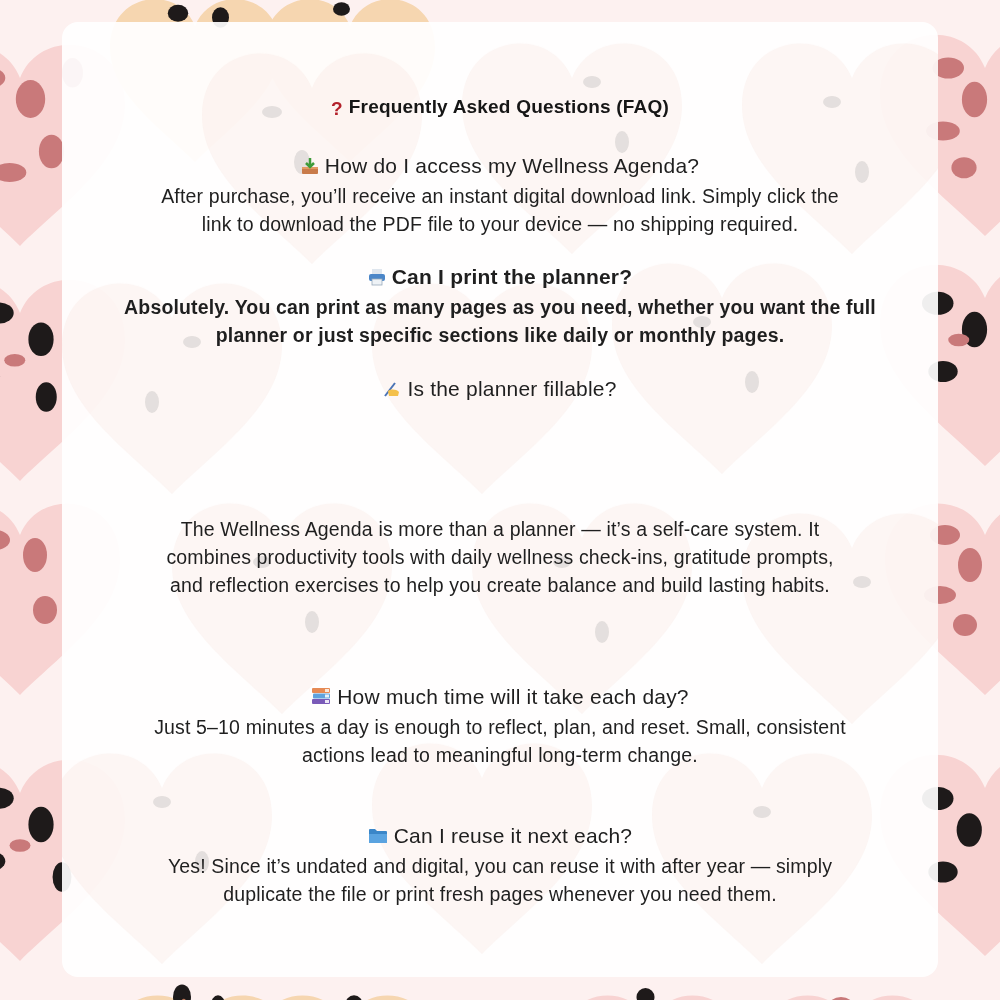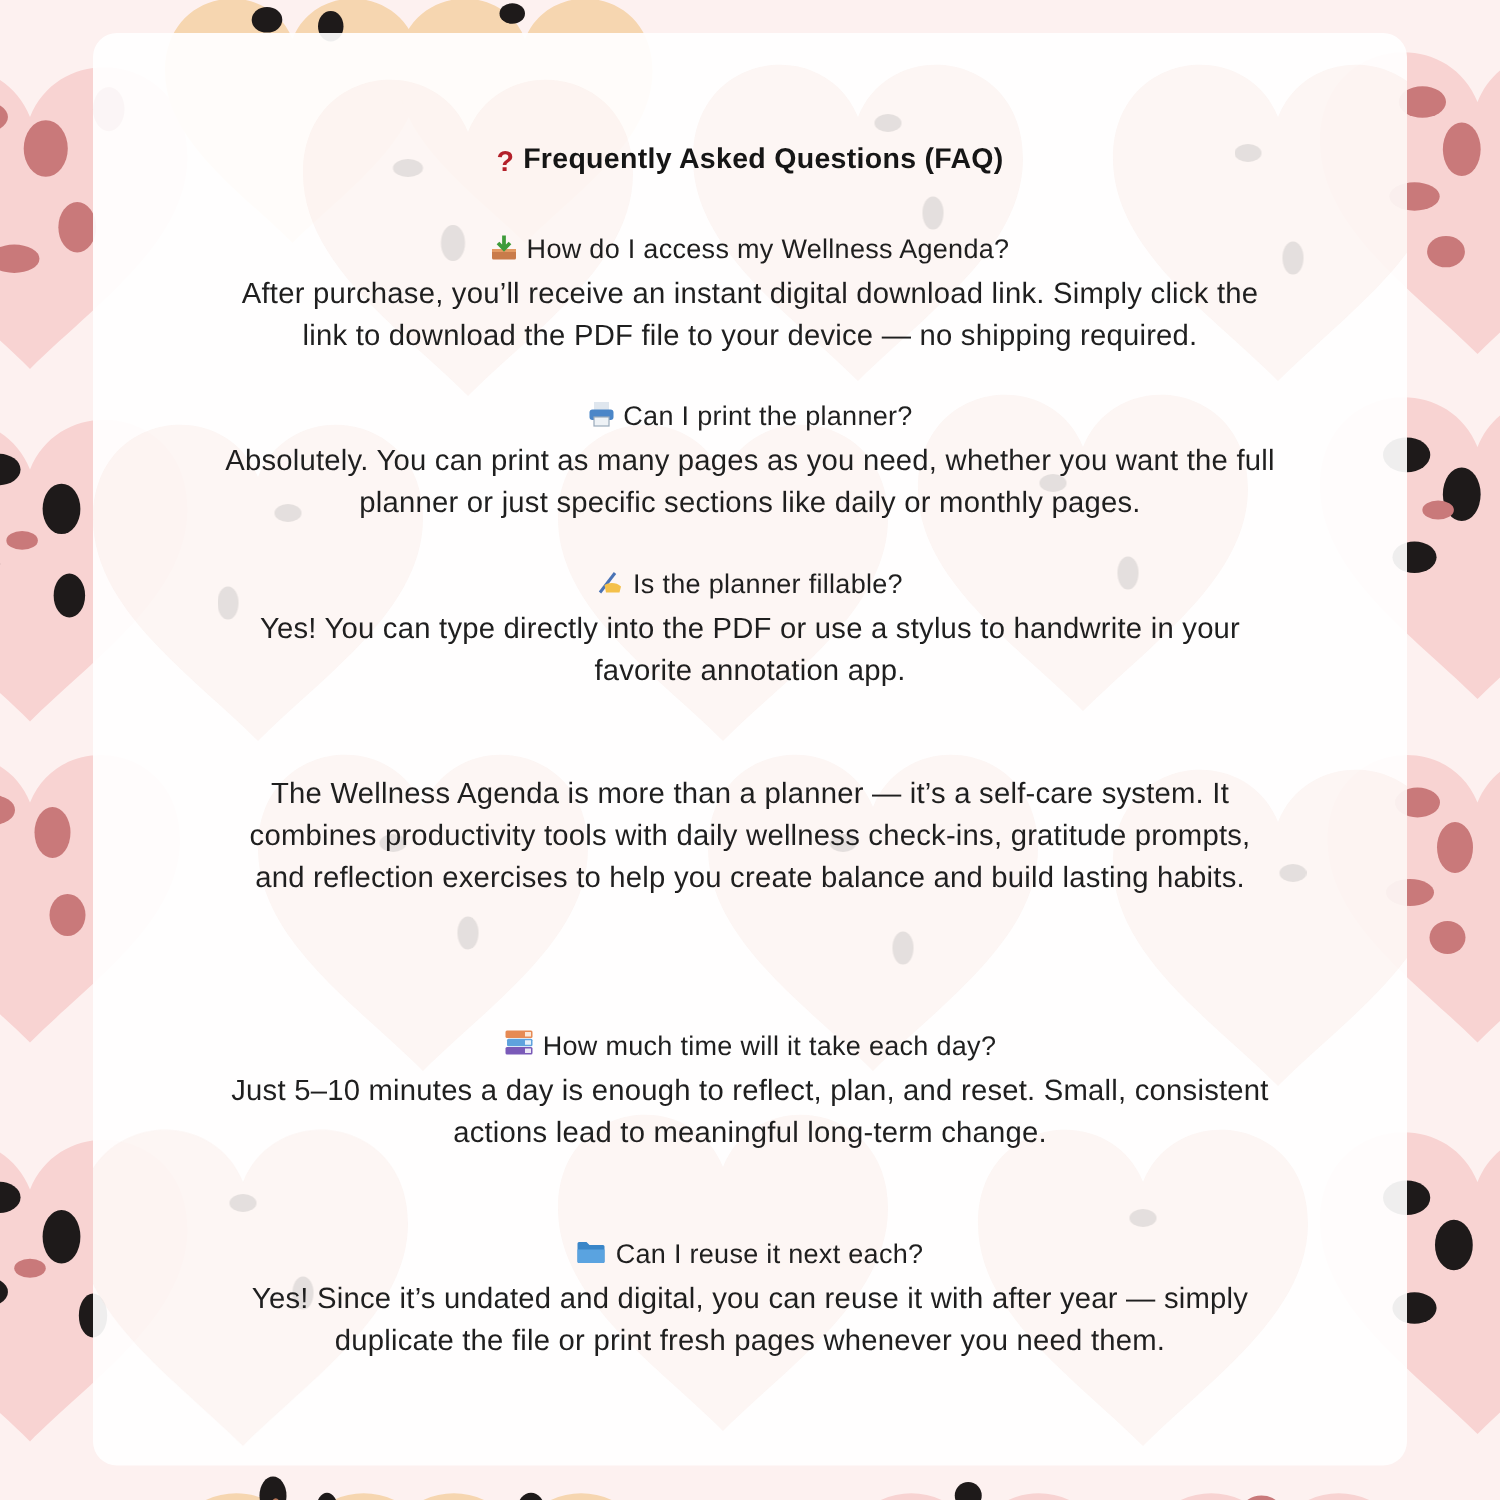--- a/index.html
+++ b/index.html
@@ -15,21 +15,21 @@
   }
   .card-bg { position:absolute; inset:0; pointer-events:none; }
   .content {
     position:relative; z-index:2; text-align:center; color:#1f1f1f;
   }
   .title {
     position:absolute; left:0; right:0; top:74px;
     font-size:19px; font-weight:bold; letter-spacing:0.2px; color:#161616;
   }
   .faq { position:absolute; left:0; right:0; }
-  .q { font-size:18px; line-height:28px; letter-spacing:0.2px; }
+  .q { font-size:21px; line-height:28px; letter-spacing:0.2px; }
   .a { font-size:19.5px; line-height:28px; letter-spacing:0.15px; margin:0 auto; }
   .ico { display:inline-block; vertical-align:-2px; margin-right:6px; }
 </style>
 </head>
 <body>
 
 <div class="bg">
   <svg width="1000" height="1000" viewBox="0 0 1000 1000">
     <defs>
       <path id="hrt" d="M0,-40 C-20,-90 -100,-80 -100,-15 C-100,40 -40,80 0,120 C40,80 100,40 100,-15 C100,-80 20,-90 0,-40 Z"></path>
@@ -247,21 +247,21 @@
               <path d="M9 1 V9 M5 6 L9 10 L13 6" stroke="#3e9b3a" stroke-width="2.5" fill="none"></path>
             </svg>
         </span><span>How do I access my Wellness Agenda?</span>
       </div>
       <div class="a">
         <div>After purchase, you’ll receive an instant digital download link. Simply click the</div>
         <div>link to download the PDF file to your device — no shipping required.</div>
       </div>
     </div>
 
-    <div class="faq" style="top:241px;">
+    <div class="faq" style="top:241px;font-weight:bold;">
       <div class="q">
         <span class="ico">
           <svg width="18" height="18" viewBox="0 0 18 18">
               <rect x="4" y="1" width="10" height="6" fill="#dfe6ee"></rect>
               <rect x="1" y="6" width="16" height="7" rx="2" fill="#4b86c8"></rect>
               <rect x="4" y="11" width="10" height="6" fill="#eef2f6" stroke="#9aaabb" stroke-width="0.8"></rect>
             </svg>
         </span><span>Can I print the planner?</span>
       </div>
       <div class="a">
@@ -271,24 +271,20 @@
     </div>
 
     <div class="faq" style="top:353px;text-align:center;">
       <div class="q">
         <span class="ico">
           <svg width="18" height="18" viewBox="0 0 18 18">
               <path d="M2 16 L12 3" stroke="#4a73b5" stroke-width="2"></path>
               <path d="M5 11 C8 9 13 9 16 12 L15 16 L6 16 Z" fill="#f4c04a"></path>
             </svg>
         </span><span>Is the planner fillable?</span>
-      </div>
-      <div class="a">
-        <div>Yes! You can type directly into the PDF or use a stylus to handwrite in your</div>
-        <div>favorite annotation app.</div>
       </div>
     </div>
 
     <div class="faq" style="top:493px;">
       <div class="a">
         <div>The Wellness Agenda is more than a planner — it’s a self-care system. It</div>
         <div>combines productivity tools with daily wellness check-ins, gratitude prompts,</div>
         <div>and reflection exercises to help you create balance and build lasting habits.</div>
       </div>
     </div>

